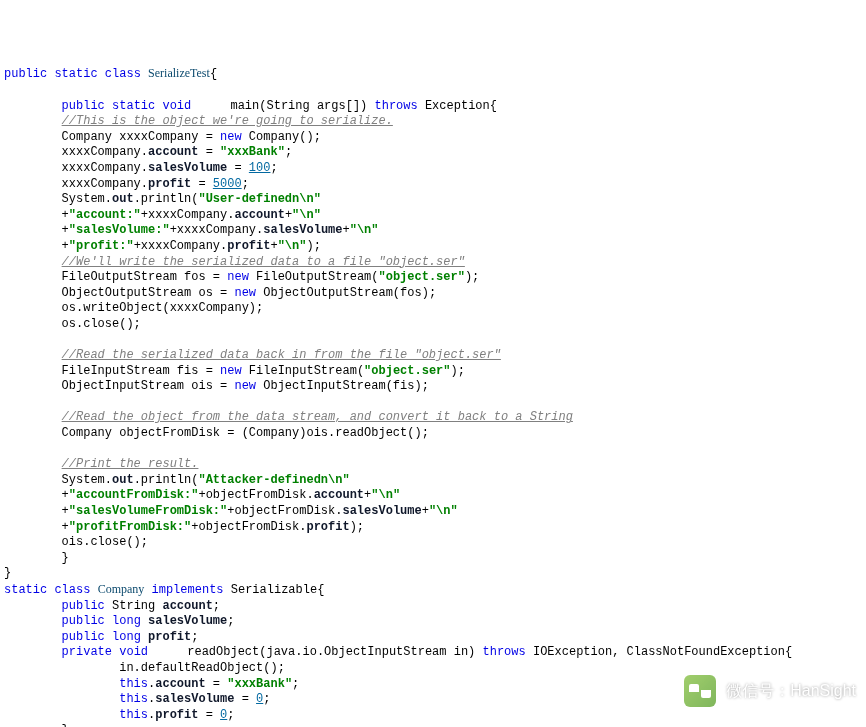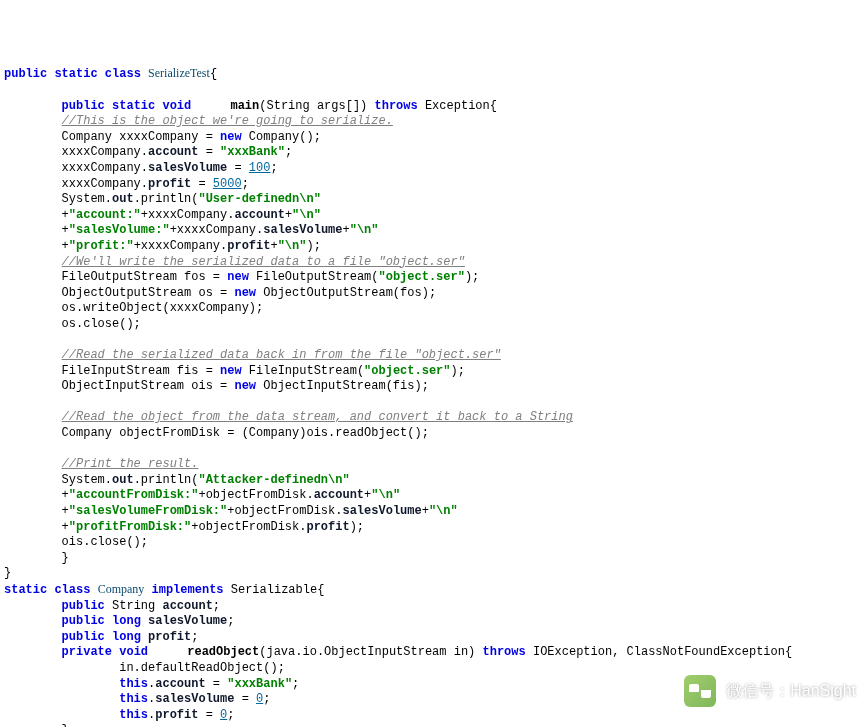--- a/index.html
+++ b/index.html
@@ -13,27 +13,27 @@
       font-size: 12px;
       line-height: 1.3;
       padding: 4px;
       white-space: pre;
       color: #000000;
       position: relative;
       width: 866px;
       height: 727px;
       overflow: hidden;
     }
-    .kw { color: #0000e6; font-weight: bold; }
+    .kw { color: #0000e6; font-weight: normal; }
     .str { color: #008000; font-weight: bold; }
     .comment { color: #808080; font-style: italic; text-decoration: underline; }
     .field { color: #0f172a; font-weight: bold; }
     .num { color: #0369a1; text-decoration: underline; }
     .classname { color: #0c4a6e; font-family: Liberation Serif, serif; }
-    .methoddef { font-weight: bold; color: #000000; padding-left: 32px; }
+    .methoddef { font-weight: normal; color: #000000; padding-left: 32px; }
     .watermark {
       position: absolute;
       right: 10px;
       bottom: 20px;
       display: flex;
       align-items: center;
       gap: 10px;
       opacity: 0.7;
     }
     .watermark-text {

